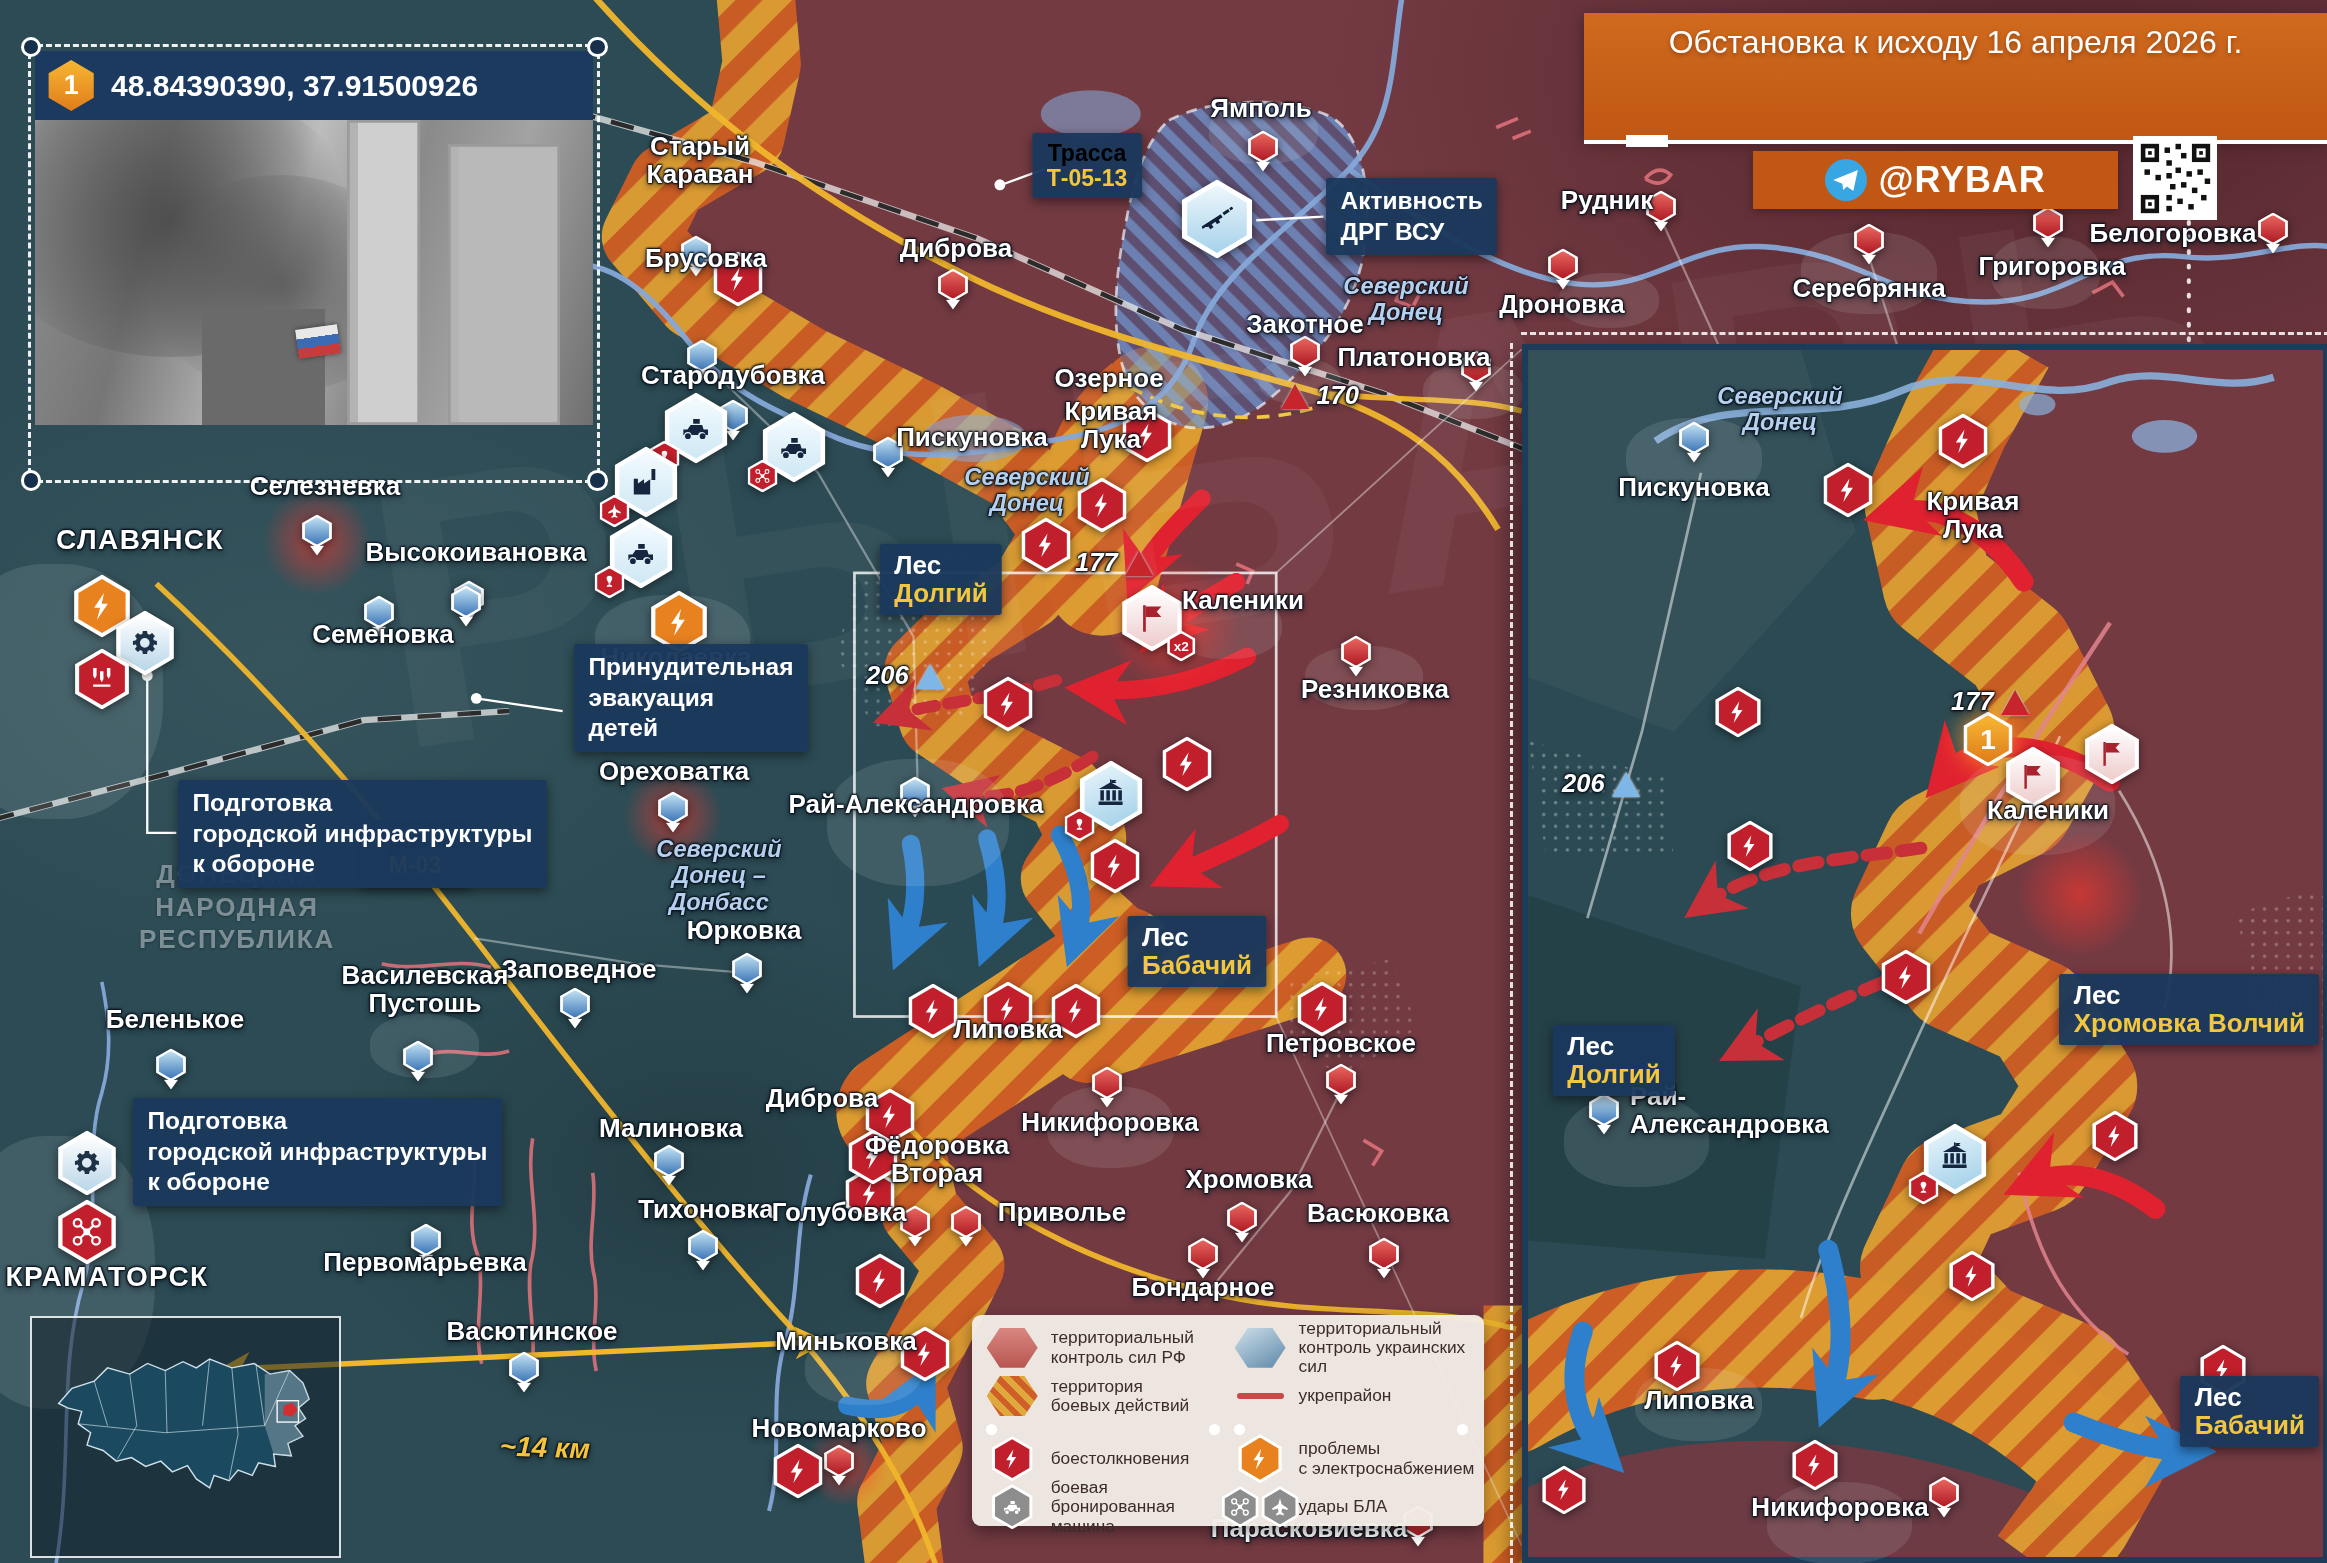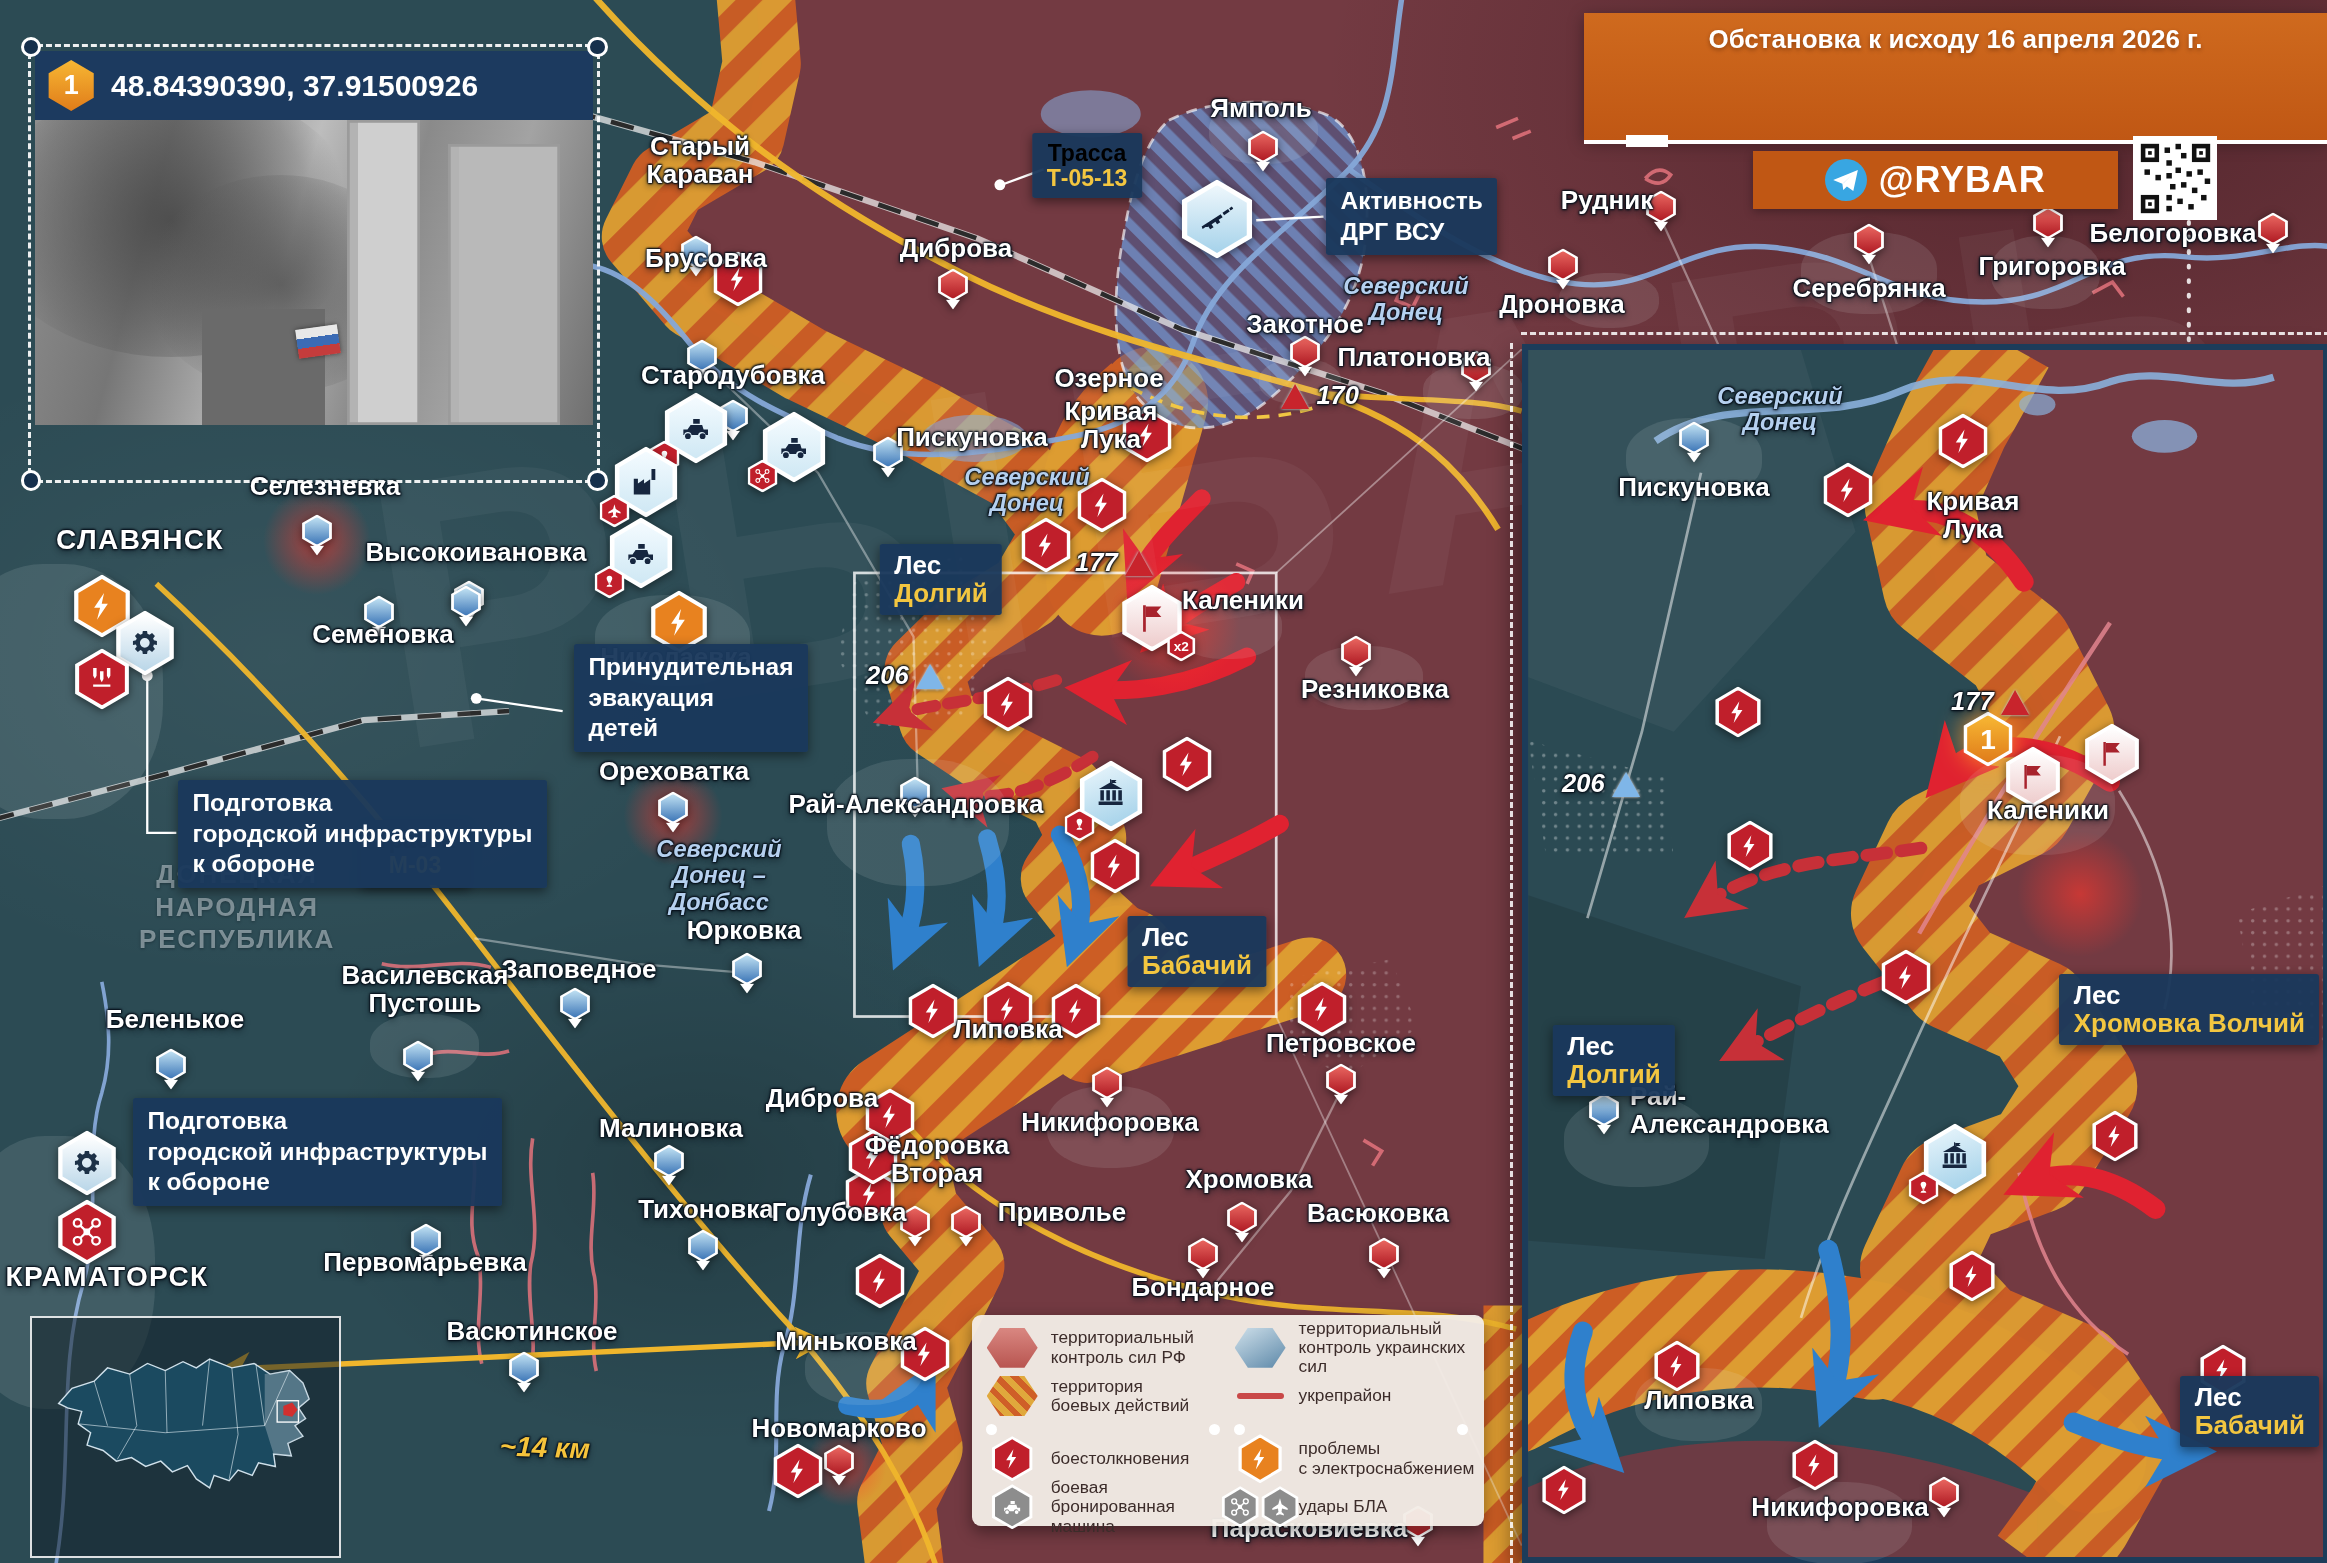--- a/index.html
+++ b/index.html
@@ -63,21 +63,21 @@
   #photo-flag{position:absolute;left:47%;top:68%;width:42px;height:29px;transform:rotate(-8deg);
       box-shadow:0 0 5.5px rgba(0,0,0,.5);background:linear-gradient(180deg,#e8e8e8 33%,#3b6bb5 33% 66%,#c43c3c 66%);}
   #photo-cap{position:absolute;left:0;right:0;bottom:0;height:51px;background:#1c3a5f;display:flex;
       align-items:center;padding:0 14.5px;color:#fff;font-weight:bold;font-size:24.5px;box-sizing:border-box;}
   .hexnum{background:linear-gradient(180deg,#f7b733,#e07c1a);display:flex;align-items:center;justify-content:center;
       color:#fff;font-weight:bold;filter:drop-shadow(0 0 9px rgba(255,150,40,.95));}
   
   #title-banner{left:1584px;top:12.7px;right:0;height:127px;background:linear-gradient(180deg,#cf6a1e,#c05714);
       z-index:50;box-shadow:0 3.6px 14.5px rgba(0,0,0,.35);text-align:center;color:#fff;}
   #title-main{font-size:42px;font-weight:bold;letter-spacing:0.9px;margin-top:12.7px;text-shadow:0 2.7px 5.5px rgba(60,20,0,.45);}
-  #title-sub{font-size:26px;font-weight:bold;margin-top:11px;text-shadow:0 1.8px 4.5px rgba(60,20,0,.4);}
+  #title-sub{font-size:32px;font-weight:normal;margin-top:11px;text-shadow:0 1.8px 4.5px rgba(60,20,0,.4);}
   #title-line{left:1584px;top:140px;right:0;height:3.6px;background:#fff;z-index:50;}
   #title-tick{left:1626px;top:135px;width:42px;height:11.8px;background:#fff;z-index:51;}
   #rybar-bar{left:1753px;top:151px;width:365px;height:58px;background:#c05714;z-index:50;display:flex;
       align-items:center;justify-content:center;gap:11px;box-shadow:0 2.7px 9px rgba(0,0,0,.3);}
   #rybar-name{color:#fff;font-weight:bold;font-size:36px;letter-spacing:0.9px;}
   #qr{left:2133px;top:136px;width:84px;height:84px;background:#fff;z-index:50;padding:5.5px;box-sizing:border-box;}
   
   #legend{left:972px;top:1315px;width:512px;height:211px;background:rgba(243,236,230,.96);border-radius:9px;
       z-index:55;box-shadow:0 5.5px 16.4px rgba(0,0,0,.4);display:flex;padding:12.7px 9px 9px 12.7px;box-sizing:border-box;gap:5.5px;}
   .lcol{flex:1;display:flex;flex-direction:column;}

